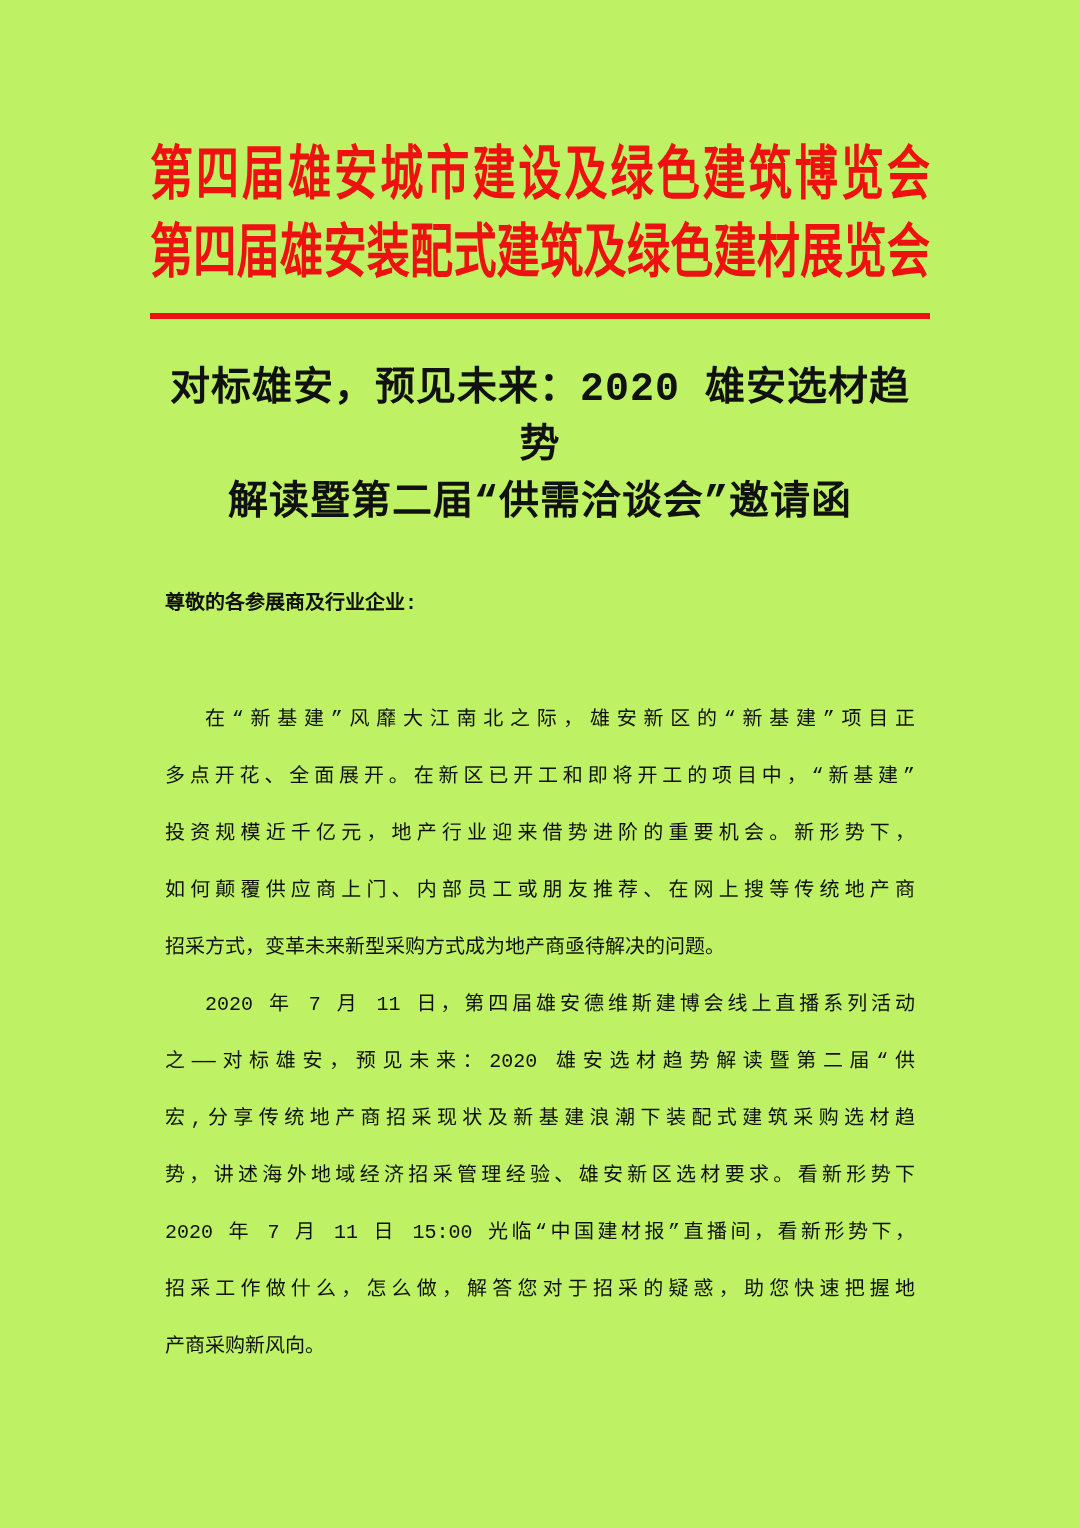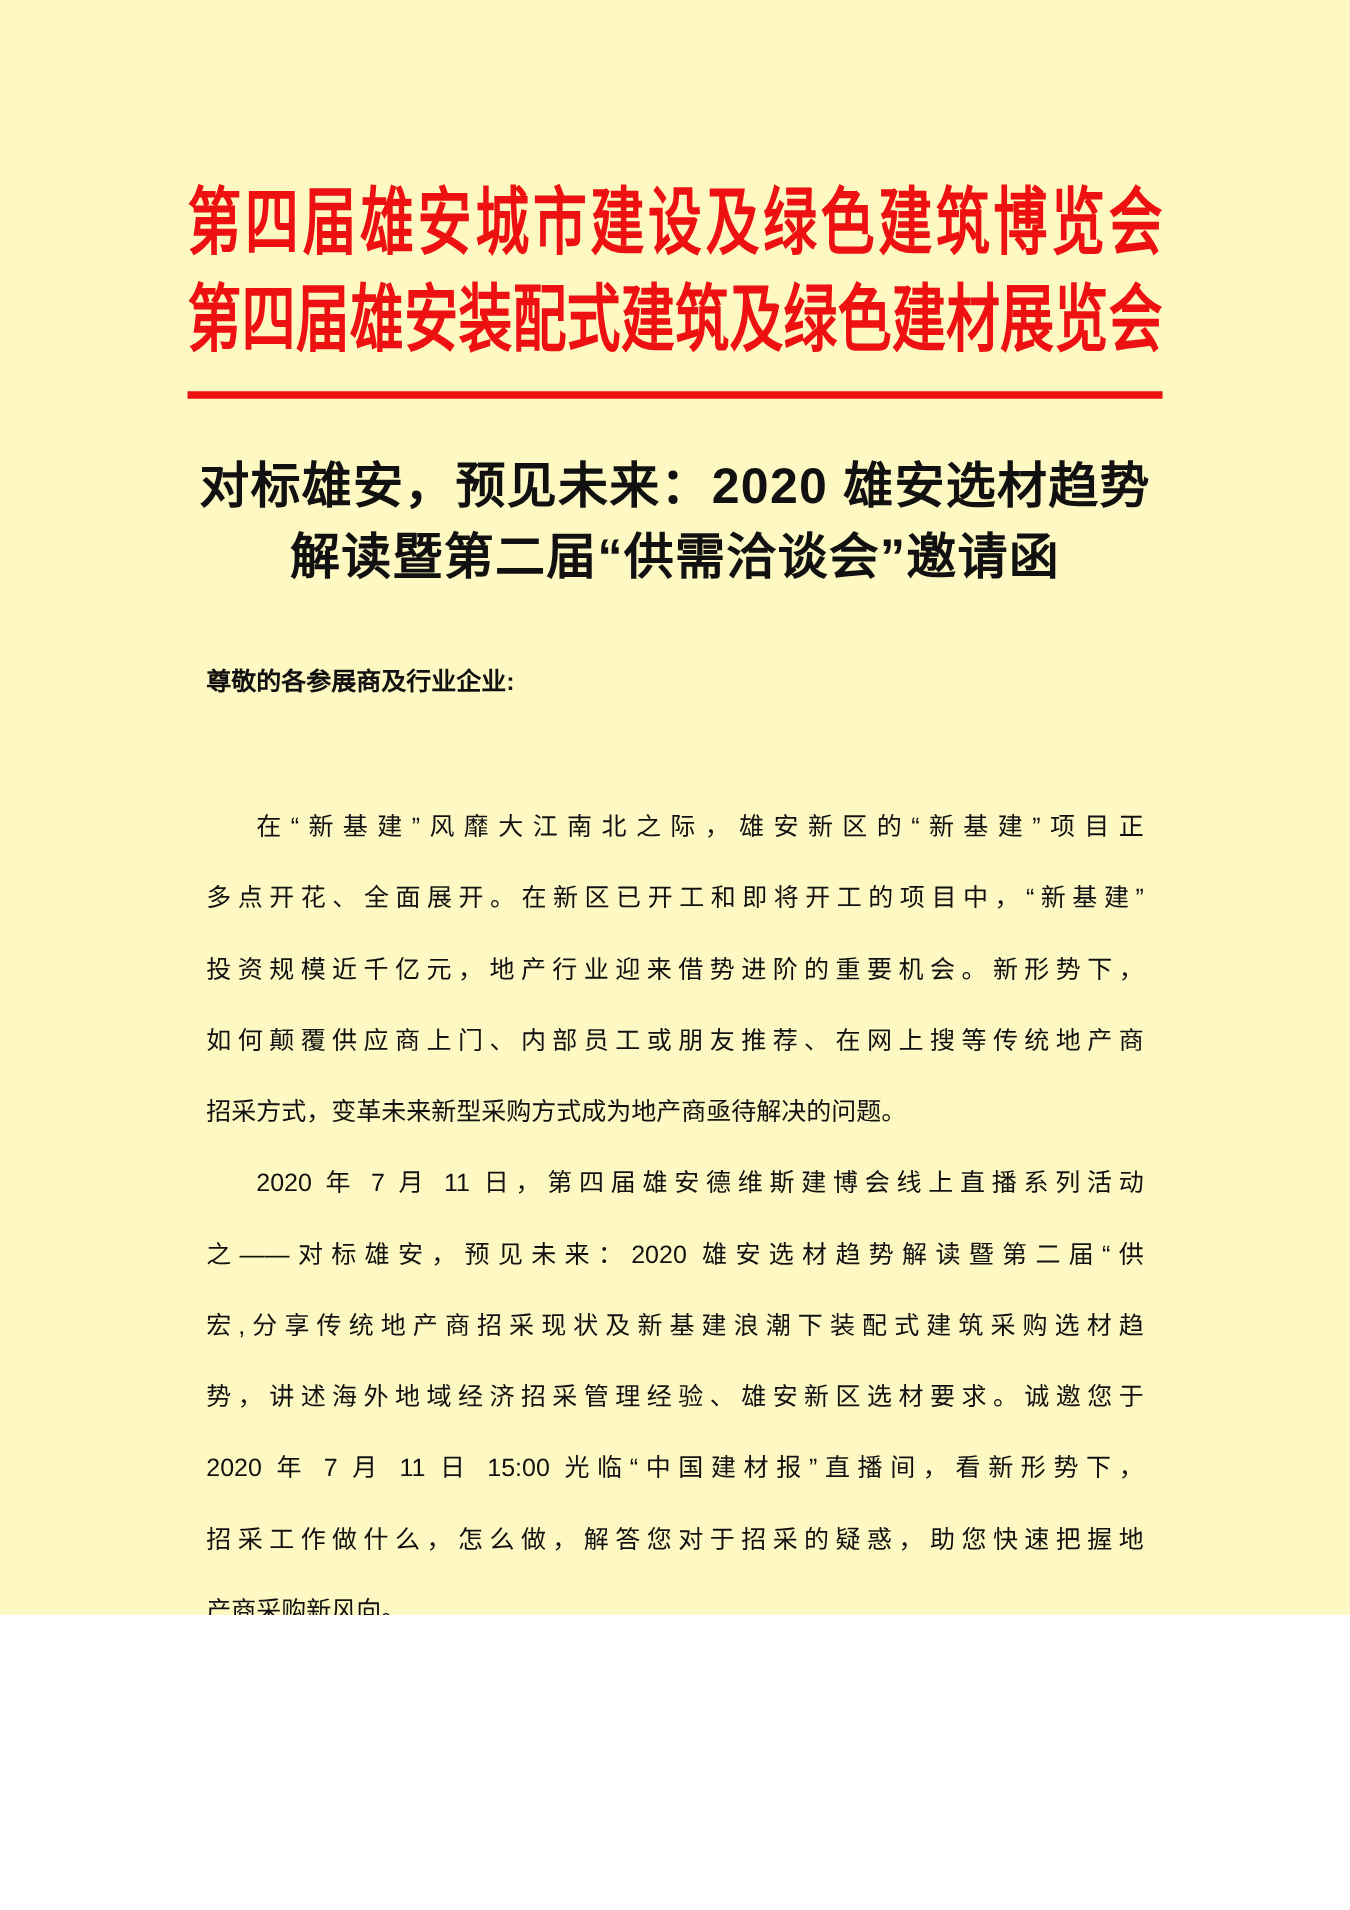--- a/index.html
+++ b/index.html
@@ -6,26 +6,26 @@
     margin: 0;
     padding: 0;
     background: #ffffff;
   }
   :root {
     --accent: #ee1111;
   }
   .page {
     position: relative;
     width: 1080px;
-    height: 1292px;
+    height: 1528px;
     box-sizing: border-box;
     padding: 140px 150px 0 150px;
-    background: #fef9c3;
+    background: #bef264;
     color: #111111;
-    font-family: Liberation Sans, sans-serif;
+    font-family: Liberation Mono, monospace;
     overflow: hidden;
   }
   
   .red-title {
     color: var(--accent);
     font-weight: 900;
     font-size: 43px;
     line-height: 78px;
     text-align: justify;
     text-align-last: justify;
@@ -103,21 +103,21 @@
           <div class="body-line first">在“新基建”风靡大江南北之际，雄安新区的“新基建”项目正</div>
           <div class="body-line">多点开花、全面展开。在新区已开工和即将开工的项目中，“新基建”</div>
           <div class="body-line">投资规模近千亿元，地产行业迎来借势进阶的重要机会。新形势下，</div>
           <div class="body-line">如何颠覆供应商上门、内部员工或朋友推荐、在网上搜等传统地产商</div>
           <div class="body-line final">招采方式，变革未来新型采购方式成为地产商亟待解决的问题。</div>
         </div>
         <div class="body-paragraph">
           <div class="body-line first">2020 年 7 月 11 日，第四届雄安德维斯建博会线上直播系列活动</div>
           <div class="body-line">之——对标雄安，预见未来：2020 雄安选材趋势解读暨第二届“供</div>
           <div class="body-line">宏,分享传统地产商招采现状及新基建浪潮下装配式建筑采购选材趋</div>
-          <div class="body-line">势，讲述海外地域经济招采管理经验、雄安新区选材要求。诚邀您于</div>
+          <div class="body-line">势，讲述海外地域经济招采管理经验、雄安新区选材要求。看新形势下</div>
           <div class="body-line">2020 年 7 月 11 日 15:00 光临“中国建材报”直播间，看新形势下，</div>
           <div class="body-line">招采工作做什么，怎么做，解答您对于招采的疑惑，助您快速把握地</div>
           <div class="body-line final">产商采购新风向。</div>
         </div>
       </div>
   </main>
 
 </div>
 
 </body></html>

